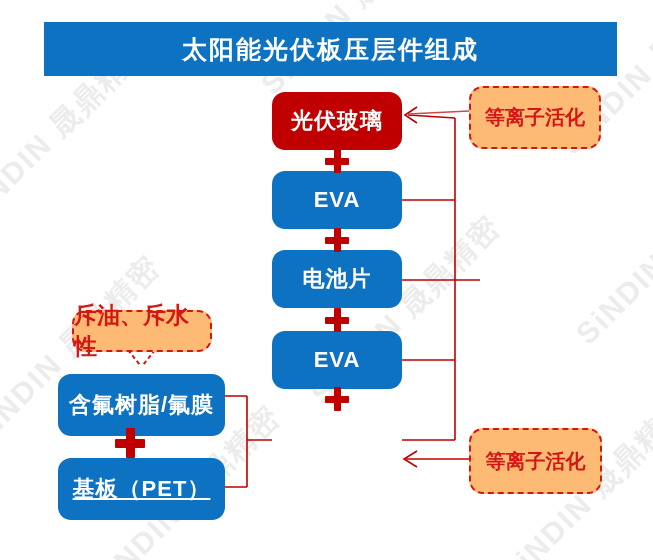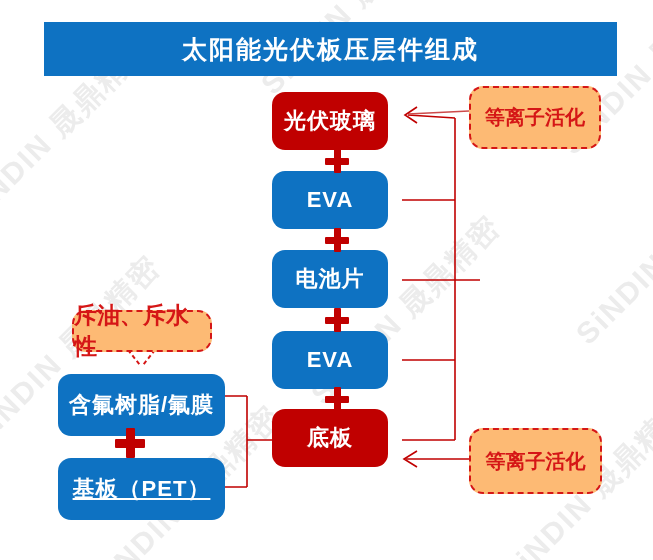--- a/index.html
+++ b/index.html
@@ -23,21 +23,21 @@
     font-size:25px; font-weight:bold; letter-spacing:2px;
   }
   
   .box {
     position:absolute; z-index:3; color:#ffffff; font-weight:bold;
     display:flex; align-items:center; justify-content:center;
     border-radius:13px; font-size:22px; letter-spacing:1px;
   }
   .box.blue { background:#0E72C2; }
   .box.red  { background:#C00000; }
-  .stack-box { left:272px; width:116px; height:58px; }
+  .stack-box { left:272px; width:130px; height:58px; }
   
   .dashed-box {
     position:absolute; z-index:3; background:#fdba74;
     border:2px dashed #D51616; border-radius:14px; color:#D51616;
     font-weight:bold; display:flex; align-items:center; justify-content:center;
   }
   
   .plus-icon { position:absolute; z-index:3; }
   .plus-icon .pv, .plus-icon .ph { position:absolute; background:#C00000; border-radius:1px; }
   .plus-sm { width:24px; height:24px; }
@@ -89,23 +89,20 @@
     </div>
   <div class="box blue stack-box" style="top:171px;">
       <span>EVA</span>
     </div>
   <div class="box blue stack-box" style="top:250px;">
       <span>电池片</span>
     </div>
   <div class="box blue stack-box" style="top:331px;">
       <span>EVA</span>
     </div>
-  <div class="box red stack-box" style="top:409px;">
-      <span>底板</span>
-    </div>
 
   <div class="plus-icon plus-sm" style="left:325px; top:149px;">
       <span class="pv"></span>
       <span class="ph"></span>
     </div>
   <div class="plus-icon plus-sm" style="left:325px; top:228px;">
       <span class="pv"></span>
       <span class="ph"></span>
     </div>
   <div class="plus-icon plus-sm" style="left:325px; top:308px;">

